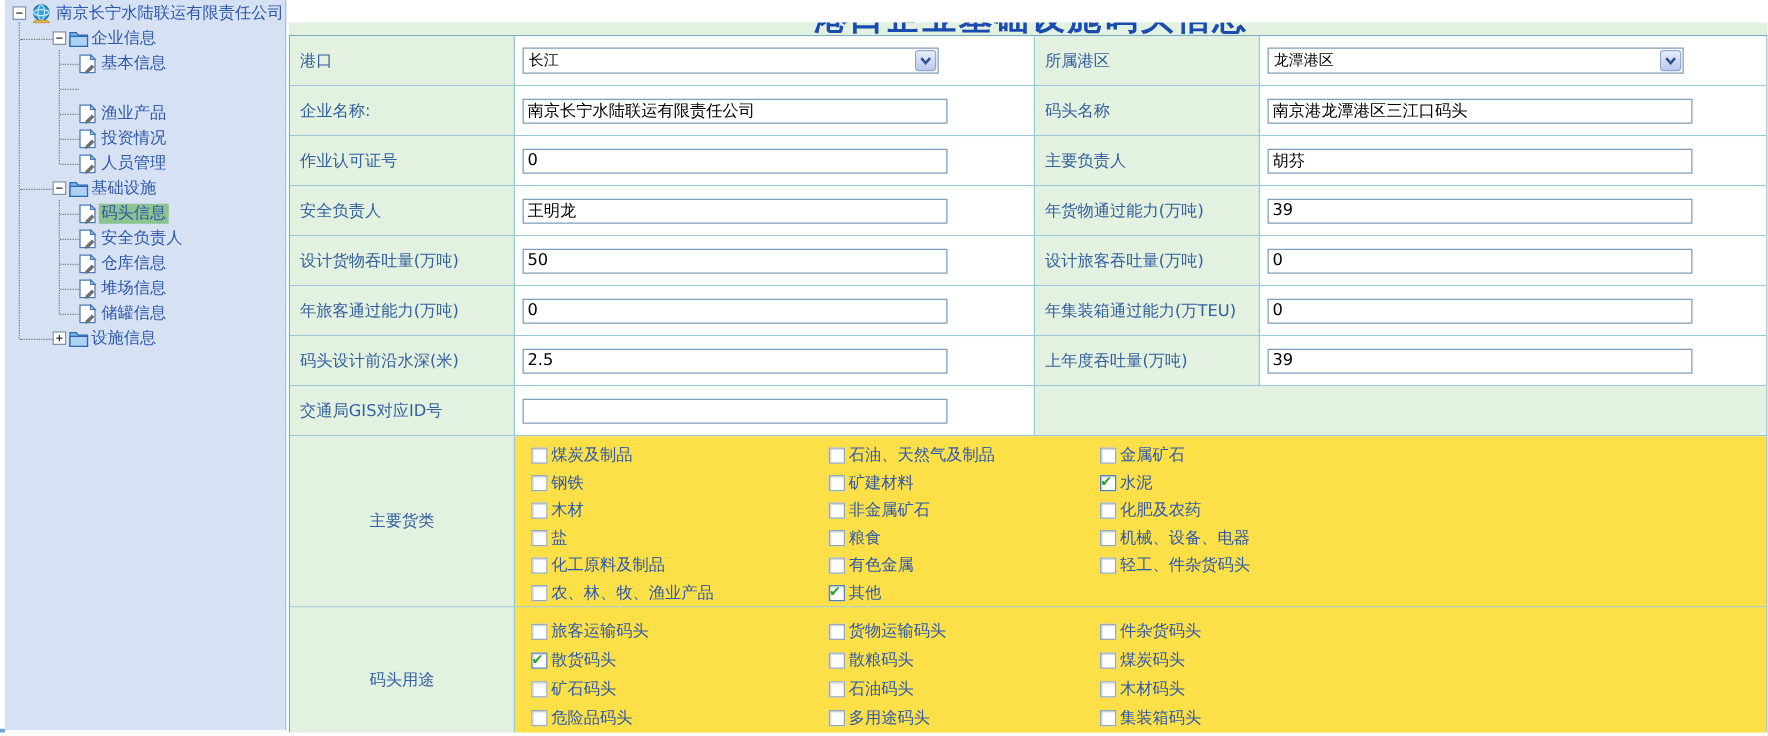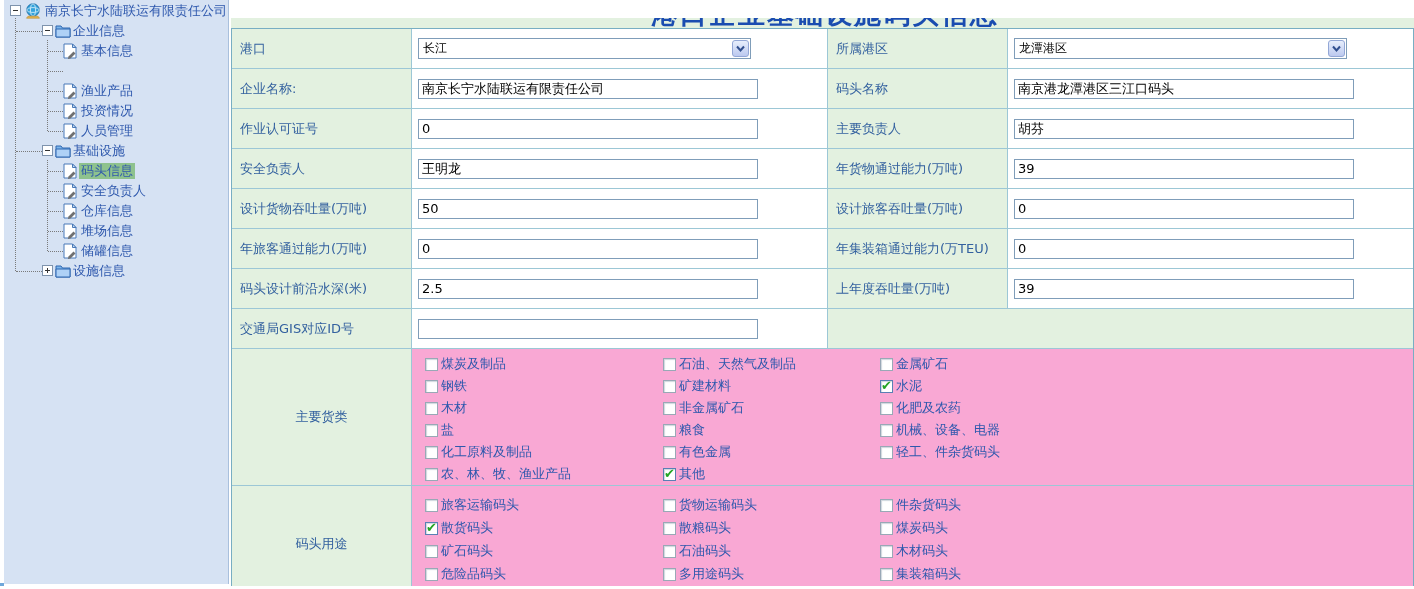--- a/index.html
+++ b/index.html
@@ -33,21 +33,21 @@
                 box-sizing:border-box; border:1px solid #78aec3; background:#fff;
                 display:grid; grid-template-columns:180px 416px 180px 1fr;
                 grid-template-rows:repeat(8,40px) 137px auto; }
   .cell { box-sizing:border-box; border-right:1px solid #9cc7d6; border-bottom:1px solid #9cc7d6;
           position:relative; }
   .cell.c4 { border-right:none; }
   .lbl { background:#e3f1e0; display:flex; align-items:center; padding-left:8px;
          font-size:13px; color:#33619f; }
   .inp { background:#fff; display:flex; align-items:center; padding-left:6px; }
   .mgreen { grid-column:3/5; background:#e3f1e0; border-right:none; }
-  .mwhite { grid-column:2/5; background:#f9a8d4; border-right:none; }
+  .mwhite { grid-column:2/5; background:#fde047; border-right:none;font-family:Liberation Mono, monospace; }
   .seclbl { justify-content:center; padding-left:0; }
 
   .tinput { width:332px; height:16px; border:1px solid #7f9db9; background:#fff;
             font-size:13px; font-family:"DejaVu Sans",sans-serif; padding:1px 3px; color:#000; }
   .fselect { width:333px; height:21px; box-sizing:border-box; border:1px solid #7f9db9;
              background:#fff; display:flex; align-items:center; justify-content:space-between; }
   .fstext { font-size:12px; padding-left:4px; color:#000; }
   .fsbtn { width:17px; height:17px; margin-right:1px; box-sizing:border-box;
            background:linear-gradient(#e7eefc,#bcc9ef); border:1px solid #93a7d6;
            border-radius:3px; display:flex; align-items:center; justify-content:center; flex:none; }

